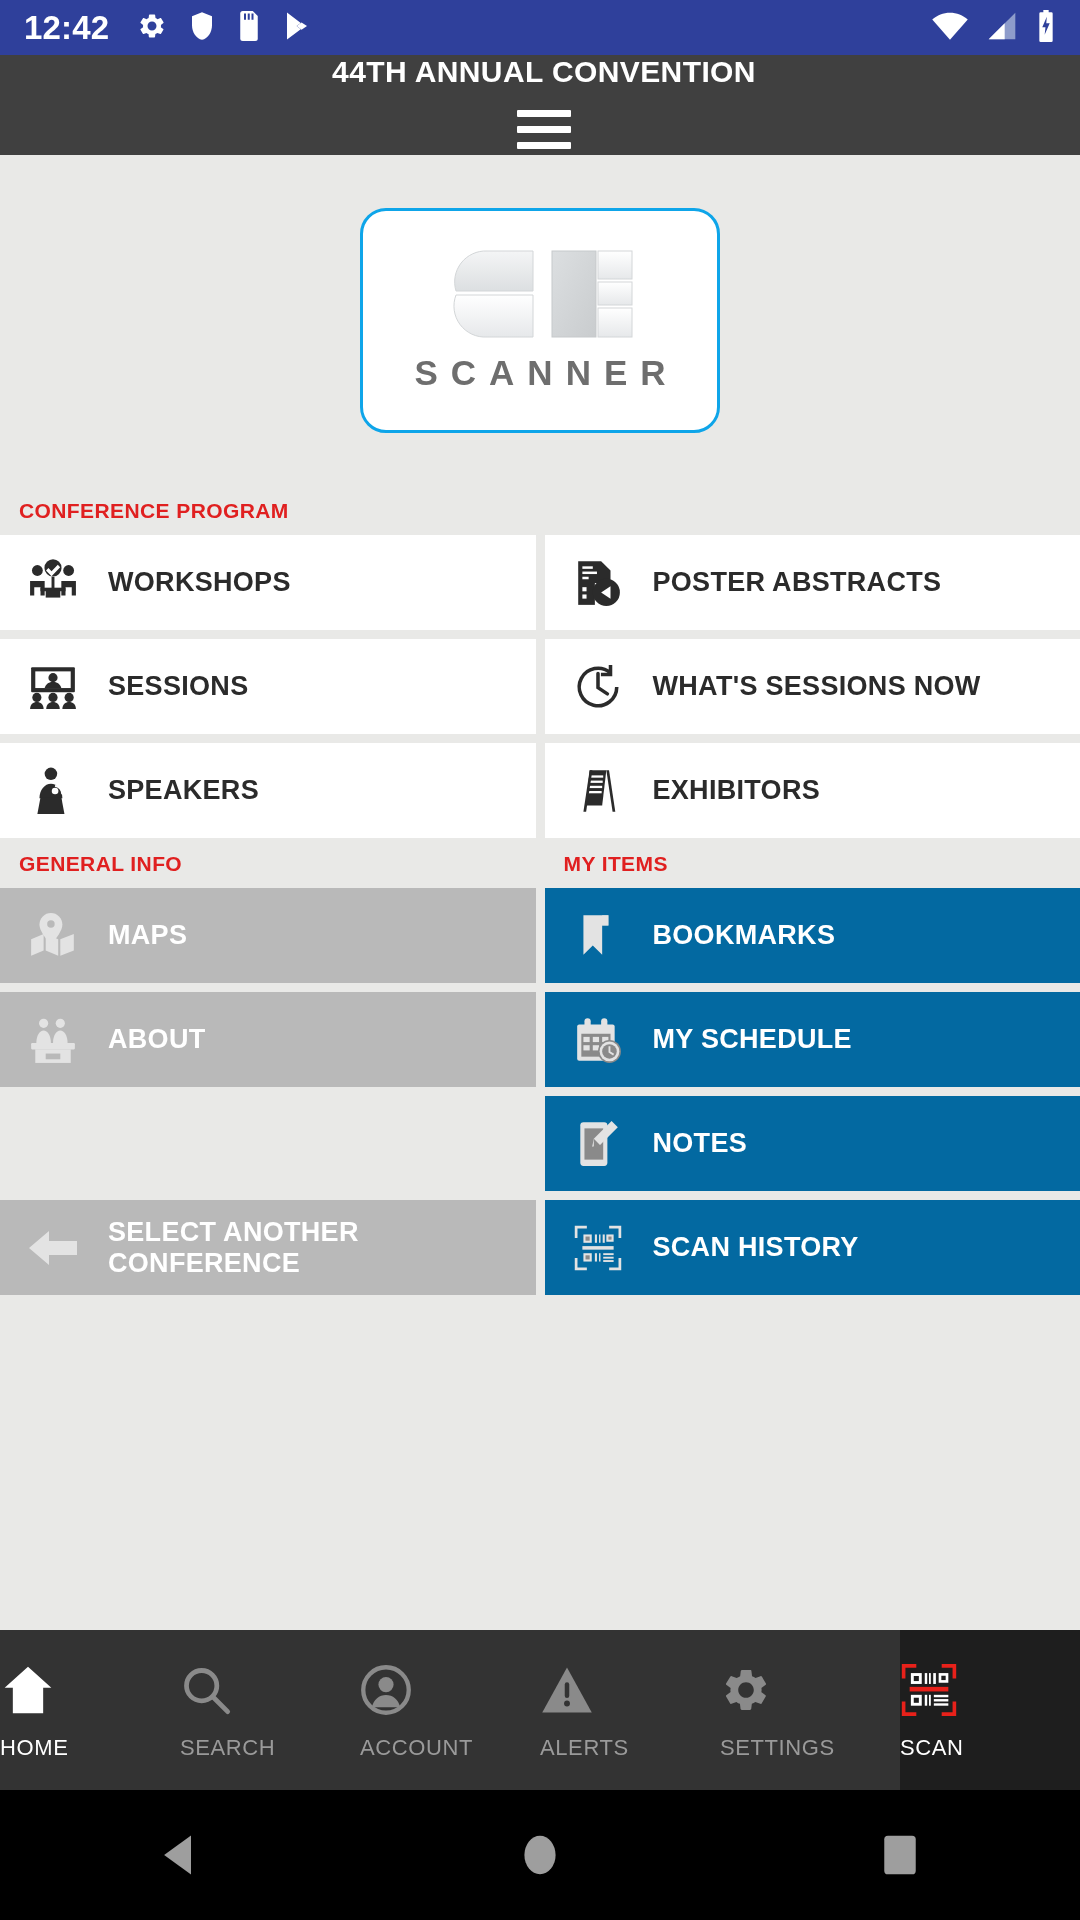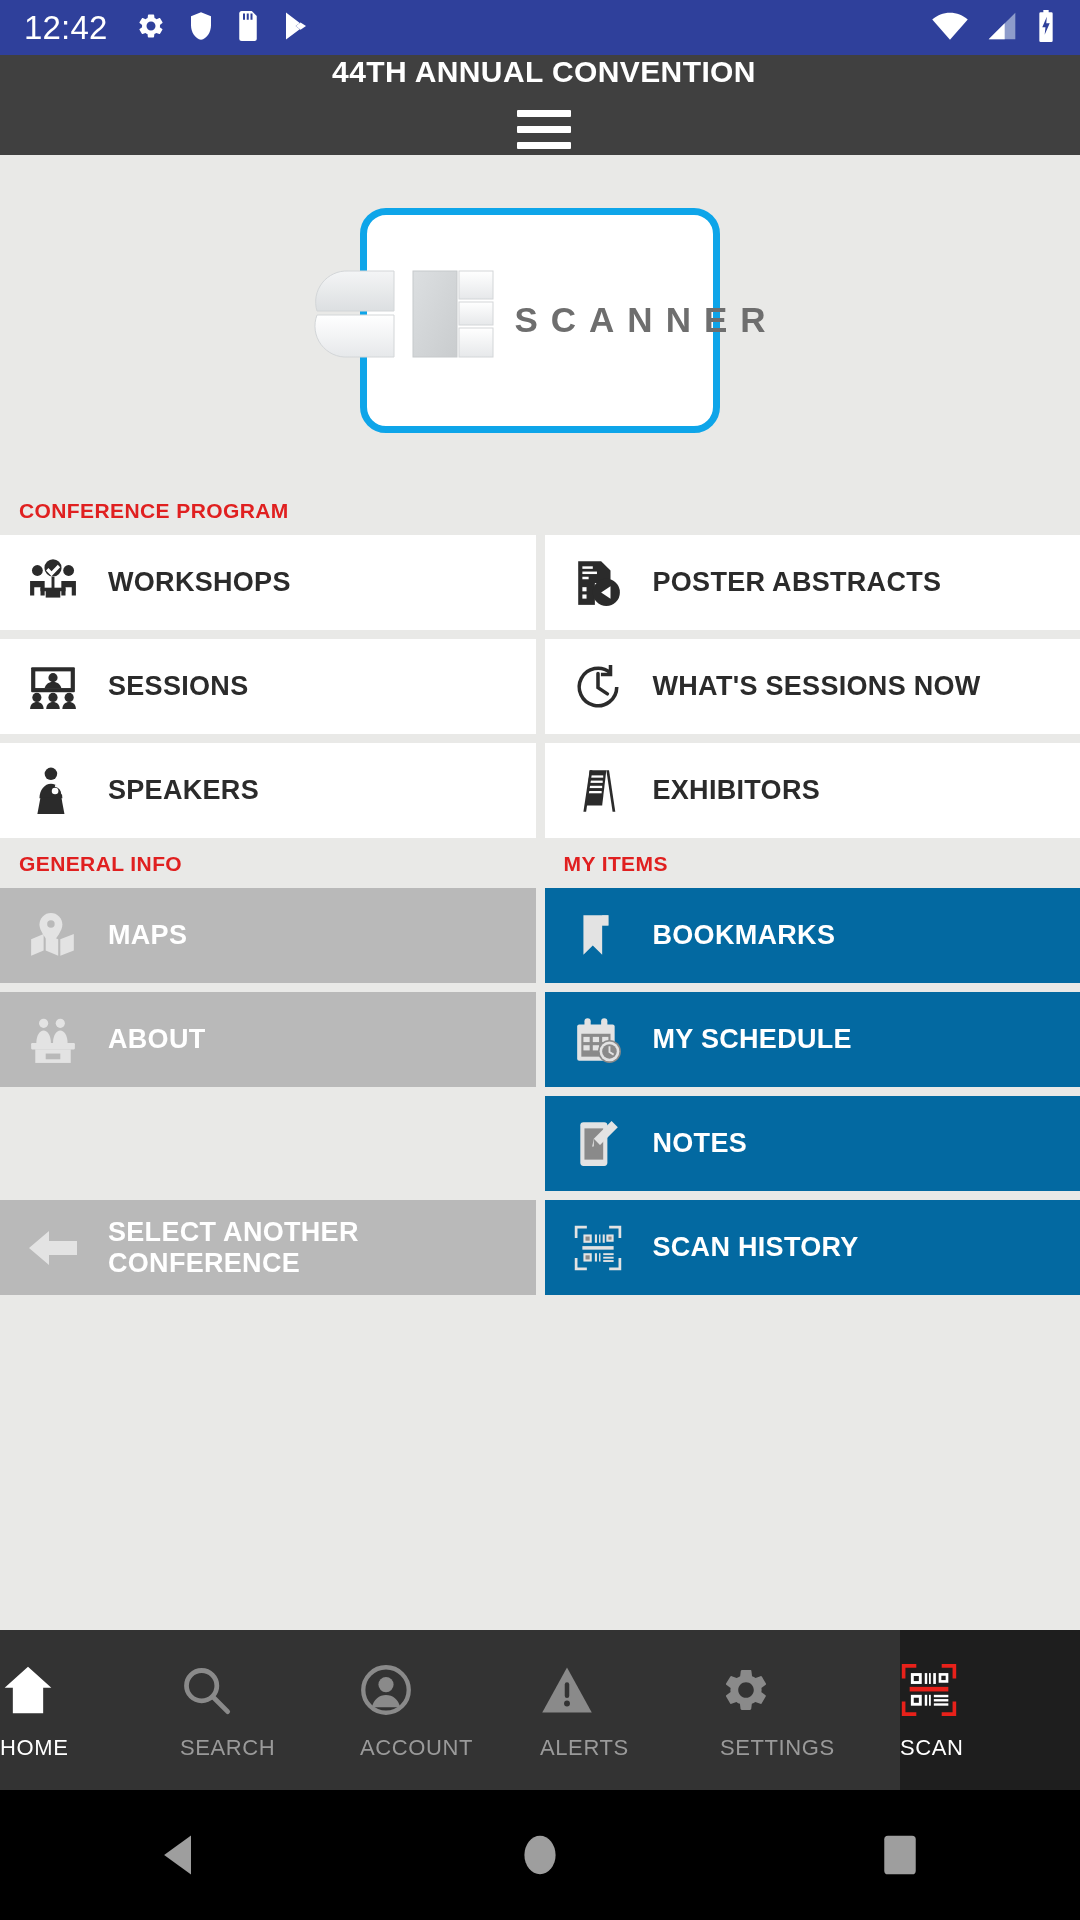--- a/index.html
+++ b/index.html
@@ -10,21 +10,21 @@
     overflow:hidden;
   }
   #app{ position:relative; width:1080px; height:1920px; background:#e9e9e7; }
 
   
   .statusbar{
     height:55px; background:#2f409b;
     display:flex; align-items:center; padding:0 24px;
     color:#fff;
   }
-  .sb-time{ font-size:33px; font-weight:400; letter-spacing:.2px; line-height:1; }
+  .sb-time{ font-size:33px; font-weight:700; letter-spacing:.2px; line-height:1; }
   .sb-left-icons{ display:flex; align-items:center; gap:22px; margin-left:28px; }
   .sb-spacer{ flex:1; }
   .sb-right-icons{ display:flex; align-items:center; gap:18px; }
   .sb-ic{ display:block; }
 
   
   .appbar{
     height:100px; background:#404040;
     display:flex; align-items:center; justify-content:space-between;
     padding:0 28px 0 36px;
@@ -36,22 +36,22 @@
   .hamburger{ width:54px; display:flex; flex-direction:column; gap:9px; cursor:pointer; padding:6px 0; }
   .hamburger span{ display:block; height:7px; background:#fff; border-radius:1px; }
 
   
   .logo-area{
     height:330px; display:flex; align-items:center; justify-content:center;
     background:#e9e9e7;
   }
   .logo-card{
     width:360px; height:225px; background:#fff;
-    border:7px solid #0ea5e9; border-radius:26px;
-    display:flex; align-items:center; justify-content:center;
+    border:3px solid #0ea5e9; border-radius:26px;
+    display:flex; flex-direction:column; align-items:center; justify-content:center;
   }
   .logo-mark{ position:relative; width:200px; height:98px; margin-bottom:8px; }
   .logo-word{
     font-size:35px; letter-spacing:13px; color:#6e6e6e; font-weight:600;
     text-indent:13px;
   }
 
   
   .grid{ position:relative; }
   .section-label{

